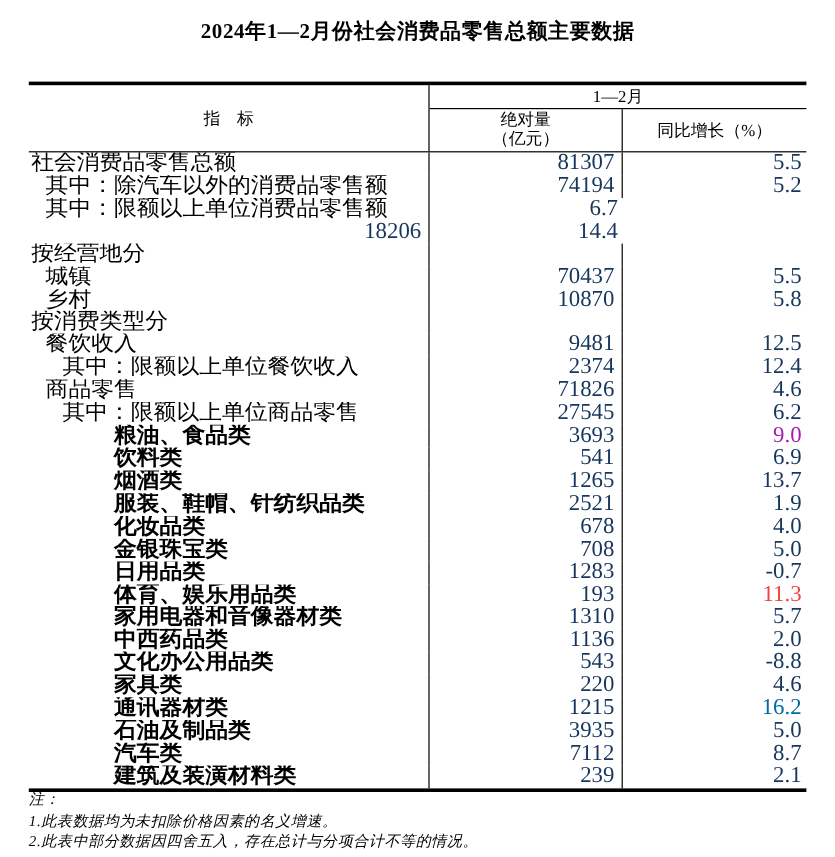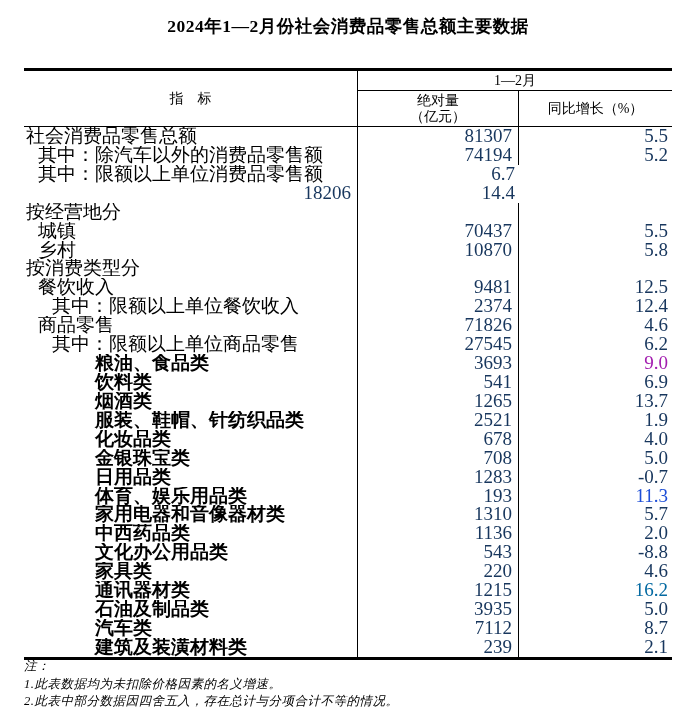--- a/index.html
+++ b/index.html
@@ -221,21 +221,21 @@
           <div class="td-growth" style="color: rgb(23, 54, 93);">5.0</div>
         </div>
         <div class="trow">
           <div class="td-label indent-3">日用品类</div>
           <div class="td-value" style="color: rgb(23, 54, 93);">1283</div>
           <div class="td-growth" style="color: rgb(23, 54, 93);">-0.7</div>
         </div>
         <div class="trow">
           <div class="td-label indent-3">体育、娱乐用品类</div>
           <div class="td-value" style="color: rgb(23, 54, 93);">193</div>
-          <div class="td-growth" style="color: #1d4ed8;">11.3</div>
+          <div class="td-growth" style="color: #ef4444;">11.3</div>
         </div>
         <div class="trow">
           <div class="td-label indent-3">家用电器和音像器材类</div>
           <div class="td-value" style="color: rgb(23, 54, 93);">1310</div>
           <div class="td-growth" style="color: rgb(23, 54, 93);">5.7</div>
         </div>
         <div class="trow">
           <div class="td-label indent-3">中西药品类</div>
           <div class="td-value" style="color: rgb(23, 54, 93);">1136</div>
           <div class="td-growth" style="color: rgb(23, 54, 93);">2.0</div>

